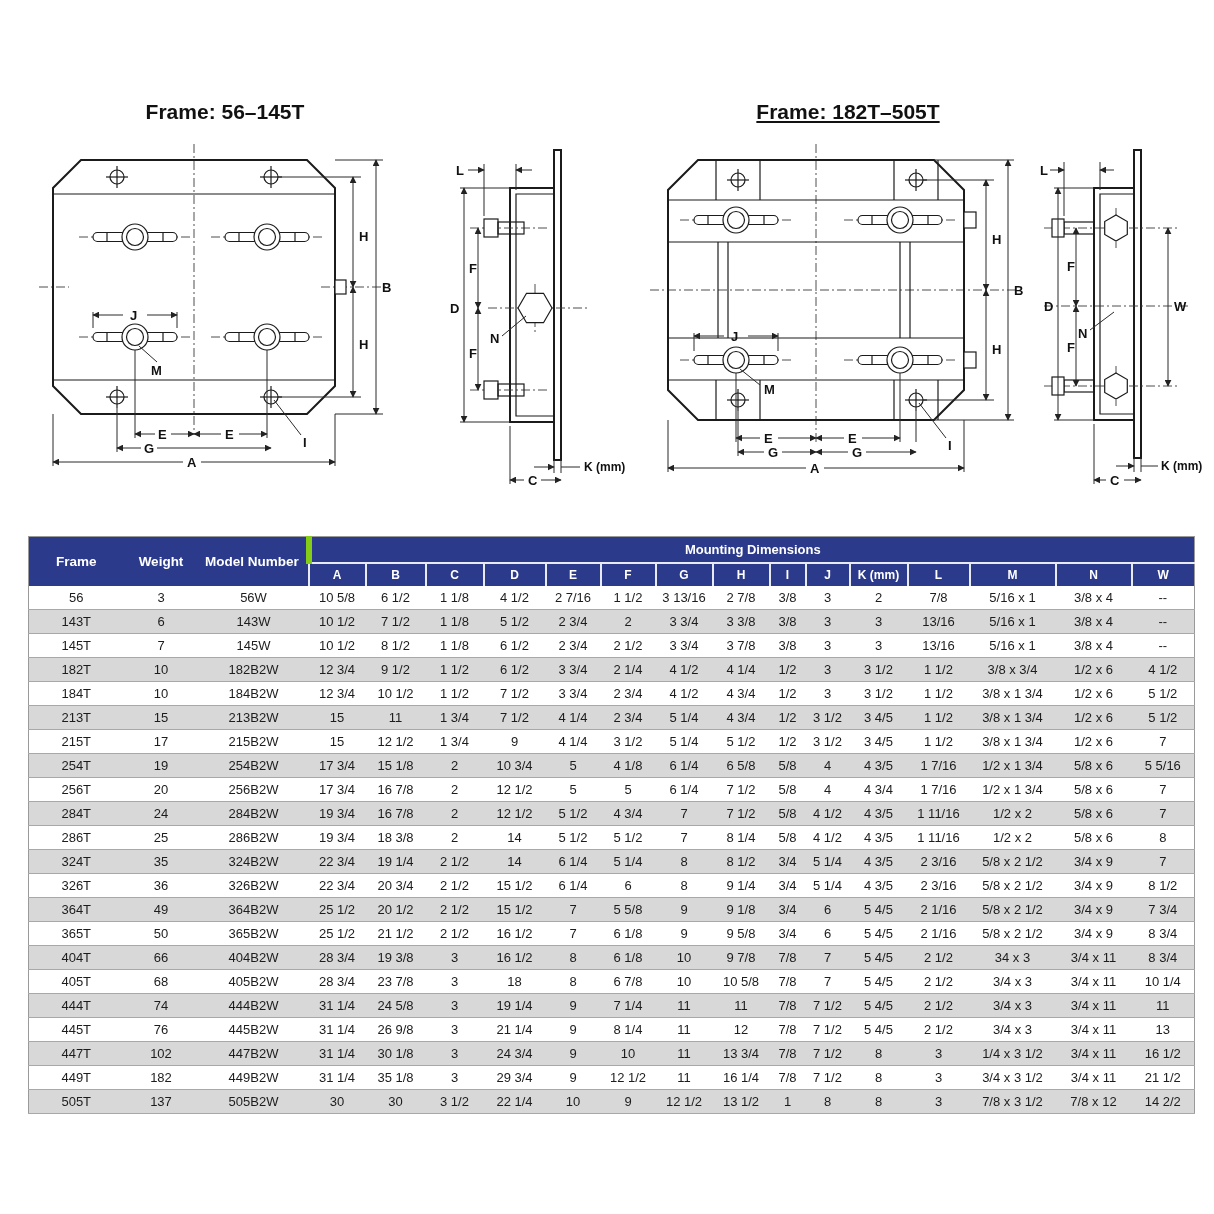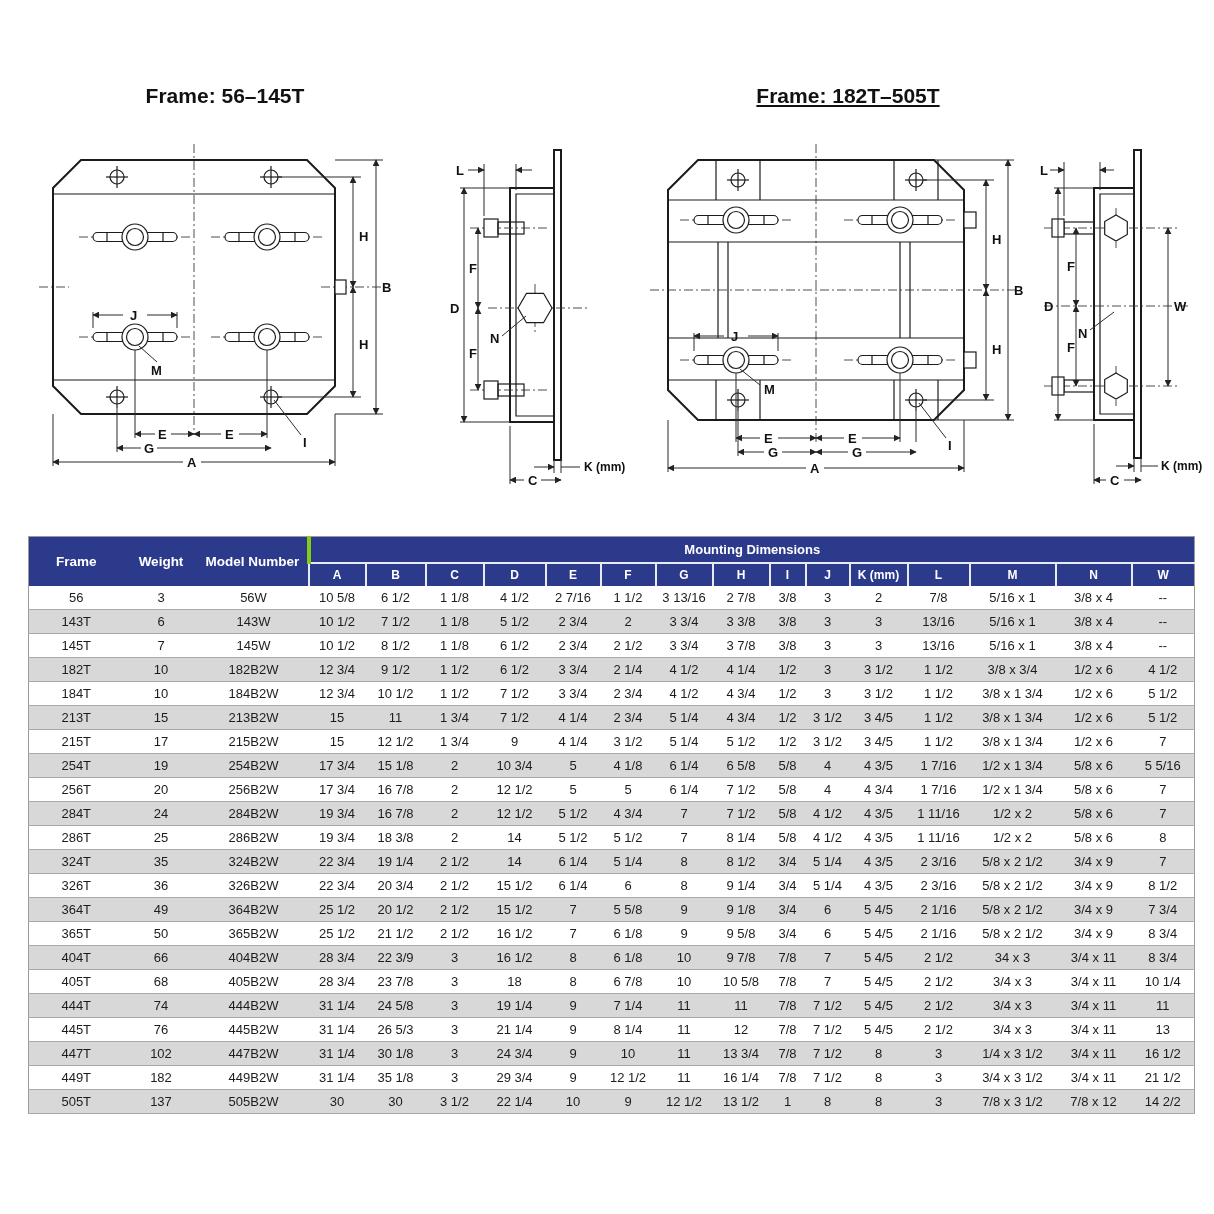--- a/index.html
+++ b/index.html
@@ -2,21 +2,21 @@
 <html style="--header-bg: #2c3a8b; --row-bg: #ffffff; --row-alt: #d8d8d8;"><head>
 <meta charset="utf-8">
 <style>
   html,body { margin:0; padding:0; }
   body {
     width:1214px; height:1214px; background:#fff; position:relative;
     font-family:"Liberation Sans", sans-serif; color:#1c1c1c;
     overflow:hidden;
   }
   .diag-title {
-    position:absolute; top:84px; text-align:center;
+    position:absolute; top:100px; text-align:center;
     font-size:21px; font-weight:bold; color:#111; letter-spacing:0px;
   }
   #title-left { left:35px; width:380px; }
   #title-right { left:648px; width:400px;text-decoration:underline; }
   svg.diag { position:absolute; }
 
   
   .ol { fill:none; stroke:#1b1b1b; stroke-width:2; }
   .tl { fill:none; stroke:#1b1b1b; stroke-width:1.2; }
   .fw { fill:#fff; stroke:#1b1b1b; stroke-width:1.2; }
@@ -30,21 +30,21 @@
   table.tbl {
     border-collapse:collapse; width:1166px; table-layout:fixed;
     font-family:"Liberation Sans", sans-serif; font-size:13px;
     border:1px solid #9a9a9a;
   }
   table.tbl thead th {
     background:var(--header-bg,#2c3a8b); color:#fff; font-weight:bold;
     padding:0; text-align:center; vertical-align:middle;
   }
   th.main-h { height:47px; font-size:13.5px; }
-  th.group-h { height:25px; border-left:4px solid #84cc16; }
+  th.group-h { height:25px; border-left:6px solid #84cc16; }
   th.dim-h { height:22px; font-size:12px; border-left:2px solid #e8eaf2; border-top:2px solid #e8eaf2; }
   th.dim-h.first { border-left:2px solid #e8eaf2; }
   tbody td {
     text-align:center; height:23px; padding:0;
     border-bottom:1px solid #a8a8a8; color:#1c1c1c;
     white-space:nowrap; overflow:hidden;
   }
   tbody tr:nth-child(odd) td { background:var(--row-bg,#ffffff); }
   tbody tr:nth-child(even) td { background:var(--row-alt,#d8d8d8); }
   td.c-model { font-weight:normal; }
@@ -769,21 +769,21 @@
     <td>5/8 x 2 1/2</td>
     <td>3/4 x 9</td>
     <td>8 3/4</td>
   </tr>
 
   <tr>
     <td class="c-frame">404T</td>
     <td class="c-weight">66</td>
     <td class="c-model">404B2W</td>
     <td>28 3/4</td>
-    <td>22 3/9</td>
+    <td>19 3/8</td>
     <td>3</td>
     <td>16 1/2</td>
     <td>8</td>
     <td>6 1/8</td>
     <td>10</td>
     <td>9 7/8</td>
     <td>7/8</td>
     <td>7</td>
     <td>5 4/5</td>
     <td>2 1/2</td>
@@ -832,21 +832,21 @@
     <td>3/4 x 3</td>
     <td>3/4 x 11</td>
     <td>11</td>
   </tr>
 
   <tr>
     <td class="c-frame">445T</td>
     <td class="c-weight">76</td>
     <td class="c-model">445B2W</td>
     <td>31 1/4</td>
-    <td>26 5/3</td>
+    <td>26 9/8</td>
     <td>3</td>
     <td>21 1/4</td>
     <td>9</td>
     <td>8 1/4</td>
     <td>11</td>
     <td>12</td>
     <td>7/8</td>
     <td>7 1/2</td>
     <td>5 4/5</td>
     <td>2 1/2</td>

